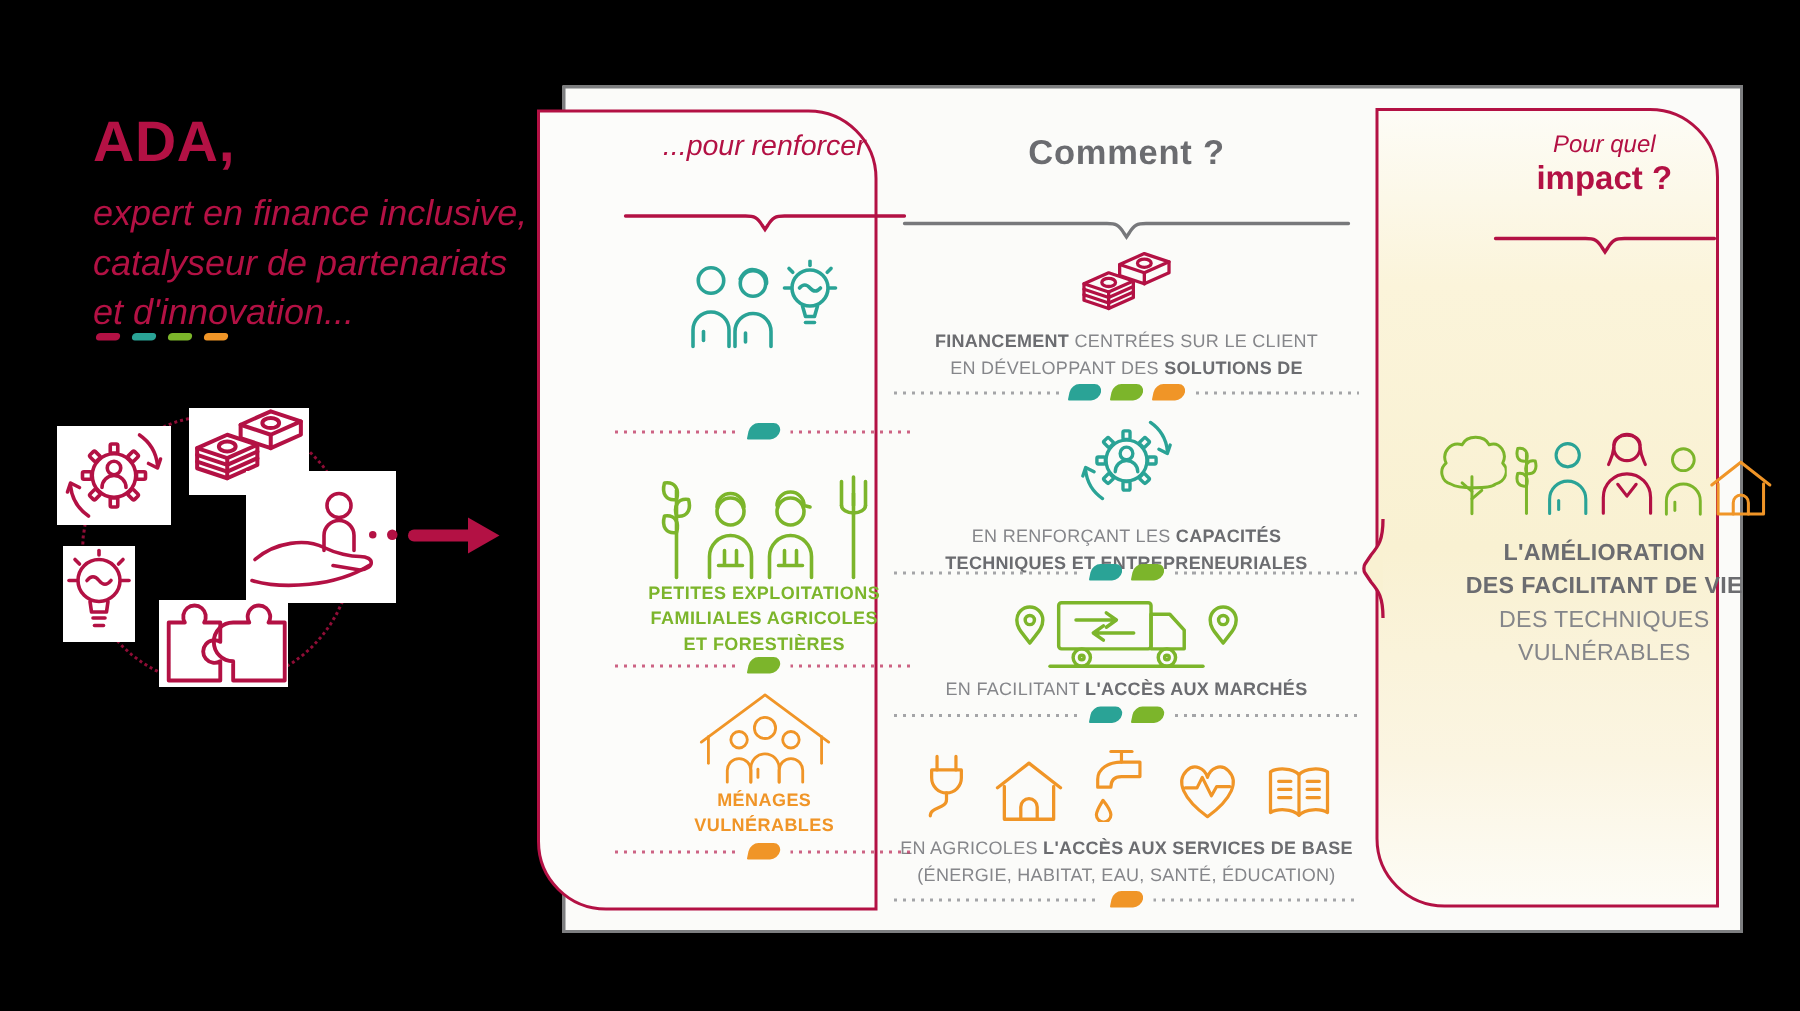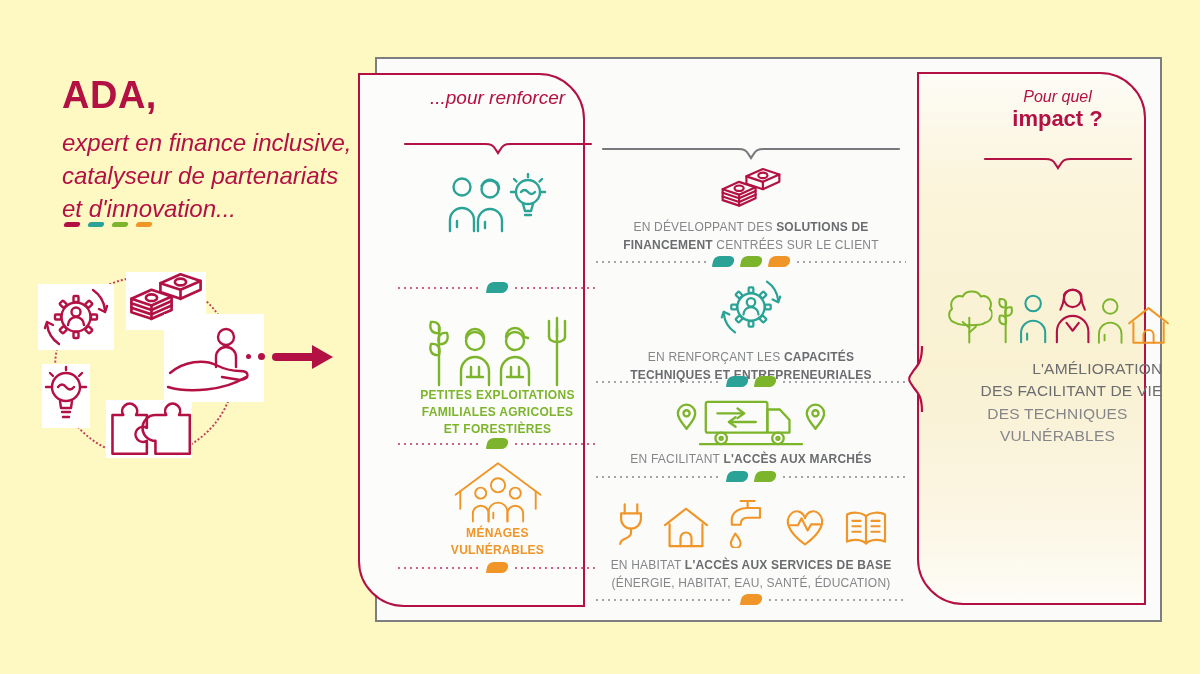--- a/index.html
+++ b/index.html
@@ -1,16 +1,16 @@
 <!DOCTYPE html>
 <html style="--crimson: #b31144; --teal: #2aa396; --green: #7cb52b; --orange: #f09527; --grey-border: #7d7e80; --ink: #6b6c70; --body: #85868a;"><head>
 <meta charset="utf-8">
 <style>
   html,body{margin:0;padding:0;background:#fff;}
-  #page{position:relative;width:1200px;height:674px;background:#fef9c3;overflow:hidden;
+  #page{position:relative;width:1200px;height:674px;background:#000000;overflow:hidden;
         font-family:"Liberation Sans",sans-serif;}
   .abs{position:absolute;}
   svg{display:block;}
   .ic{stroke:currentColor;fill:none;stroke-width:2.4;stroke-linecap:round;stroke-linejoin:round;}
   .teal{color:var(--teal);} .green{color:var(--green);} .orange{color:var(--orange);}
   .crimson{color:var(--crimson);} 
 
   
   #ada-title{left:62px;top:74px;font-size:38px;font-weight:bold;color:var(--crimson);letter-spacing:.5px;}
   #ada-tagline{left:62px;top:126px;font-size:24px;font-style:italic;color:var(--crimson);line-height:1.38;}
@@ -27,36 +27,36 @@
   #flow-arrow .shaft{position:absolute;left:26px;top:8px;width:44px;height:8px;border-radius:4px;background:var(--crimson);}
   #flow-arrow .head{position:absolute;left:66px;top:0;width:0;height:0;border-top:12px solid transparent;border-bottom:12px solid transparent;border-left:21px solid var(--crimson);}
 
   
   #back-card{left:375px;top:57px;width:783px;height:561px;background:#fbfbf9;border:2px solid var(--grey-border);}
   #who-panel{left:358px;top:73px;width:223px;height:530px;background:#fcfcfa;border:2px solid var(--crimson);
              border-radius:0 46px 0 46px;}
   #impact-panel{left:917px;top:72px;width:225px;height:529px;border:2px solid var(--crimson);border-radius:0 46px 0 46px;
              background:linear-gradient(180deg,#fdfcf6 0%,#fbf4da 22%,#f9f1d2 55%,#fbf5e2 82%,#fdfcf6 100%);}
 
-  .panel-inner{position:absolute;left:4px;top:0;width:100%;height:100%;padding-left:44px;}
+  .panel-inner{position:absolute;left:16px;top:0;width:100%;height:100%;padding-left:44px;}
   .cnt{position:absolute;left:50%;transform:translateX(-50%);text-align:center;}
 
   
   .hdr-it{font-style:italic;font-size:19px;color:var(--crimson);}
   .hdr-b{font-weight:bold;font-size:22px;color:var(--crimson);}
   #how-header{font-size:23px;font-weight:bold;color:var(--ink);letter-spacing:.5px;}
   .chevline{color:var(--crimson);}
   .chevline.grey{color:#77787b;}
 
   
   .who-label{font-size:12px;font-weight:bold;line-height:1.4;letter-spacing:.3px;white-space:nowrap;}
   .how-text{font-size:12px;line-height:1.5;color:var(--body);letter-spacing:.2px;white-space:nowrap;}
   .how-text b{color:var(--ink);}
   #impact-text{font-size:15.5px;line-height:1.45;color:var(--body);letter-spacing:.2px;}
-  #impact-text .bl{font-weight:normal;color:var(--ink);text-align:right;}
+  #impact-text .bl{font-weight:bold;color:var(--ink);}
 
   
   .sep{display:flex;align-items:center;gap:7px;}
   .sep .dots{flex:1;height:2px;background:repeating-linear-gradient(to right,currentColor 0 2px,transparent 2px 6px);}
   .sep.red{color:rgba(179,17,68,.65);}
   .sep.grey{color:#a4a5a8;}
   .bub{width:21px;height:11px;border-radius:6px 6px 6px 1px;transform:skewX(-12deg);flex:0 0 auto;}
   .bub.t{background:var(--teal);} .bub.g{background:var(--green);} .bub.o{background:var(--orange);}
 
   .icon-row{display:flex;align-items:flex-end;justify-content:center;}
@@ -164,20 +164,21 @@
   <div class="abs" id="flow-arrow">
     <span class="d1"></span>
     <span class="d2"></span>
     <span class="shaft"></span>
     <span class="head"></span>
   </div>
 
   <div class="abs" id="back-card"></div>
 
   <div class="abs" style="left:591px;top:80px;width:320px;height:530px">
+    <div class="cnt" style="top:8px" id="how-header">Comment ?</div>
     <div class="cnt chevline grey" style="top:66px">
       <svg width="300" height="16" viewBox="0 0 300 16">
           <path d="M2 3 H137 C143 3 145 4 148 9 L150 12 L152 9 C155 4 157 3 163 3 H298" fill="none" stroke="currentColor" stroke-width="2.2" stroke-linecap="round"></path>
         </svg>
     </div>
 
     <div class="cnt crimson" style="top:86px">
       <svg width="64" height="50" viewBox="0 0 70 52">
           <g class="ic">
         <path d="M30 10 L48 2 L66 8 L48 16 Z"></path>
@@ -187,22 +188,22 @@
         <path d="M4 24 L22 16 L40 22 L22 30 Z"></path>
             <ellipse cx="22" cy="23" rx="5" ry="3"></ellipse>
         <path d="M4 24 V36 L22 42 V30"></path>
             <path d="M40 22 V34 L22 42"></path>
         <path d="M4 28 L22 34 L40 26"></path>
             <path d="M4 32 L22 38 L40 30"></path>
       </g>
         </svg>
     </div>
     <div class="cnt how-text" style="top:138px">
+      <div class="tline"><b>FINANCEMENT</b><span> CENTRÉES SUR LE CLIENT</span></div>
       <div class="tline"><span>EN DÉVELOPPANT DES </span><b>SOLUTIONS DE</b></div>
-      <div class="tline"><b>FINANCEMENT</b><span> CENTRÉES SUR LE CLIENT</span></div>
     </div>
     <div class="cnt sep grey" style="top:176px;width:310px">
       <span class="dots"></span>
         <span class="bub t"></span>
         <span class="bub g"></span>
         <span class="bub o"></span>
         <span class="dots"></span>
     </div>
 
     <div class="cnt teal" style="top:196px">
@@ -300,21 +301,21 @@
         </svg>
       <svg width="46" height="38" viewBox="0 0 50 42">
           <g class="ic">
         <path d="M25 7 C20 2 9 2 4 5 V35 C9 32 20 32 25 37 C30 32 41 32 46 35 V5 C41 2 30 2 25 7 Z"></path>
         <path d="M25 7 V37"></path>
             <path d="M10 12 h9 M10 18 h9 M10 24 h9 M31 12 h9 M31 18 h9 M31 24 h9"></path>
       </g>
         </svg>
     </div>
     <div class="cnt how-text" style="top:476px">
-      <div class="tline"><span>EN HABITAT </span><b>L'ACCÈS AUX SERVICES DE BASE</b></div>
+      <div class="tline"><span>EN AGRICOLES </span><b>L'ACCÈS AUX SERVICES DE BASE</b></div>
       <div class="tline"><b></b><span>(ÉNERGIE, HABITAT, EAU, SANTÉ, ÉDUCATION)</span></div>
     </div>
     <div class="cnt sep grey" style="top:514px;width:310px">
       <span class="dots"></span>
         <span class="bub o"></span>
         <span class="dots"></span>
     </div>
   </div>
 
   <div class="abs" id="who-panel">

